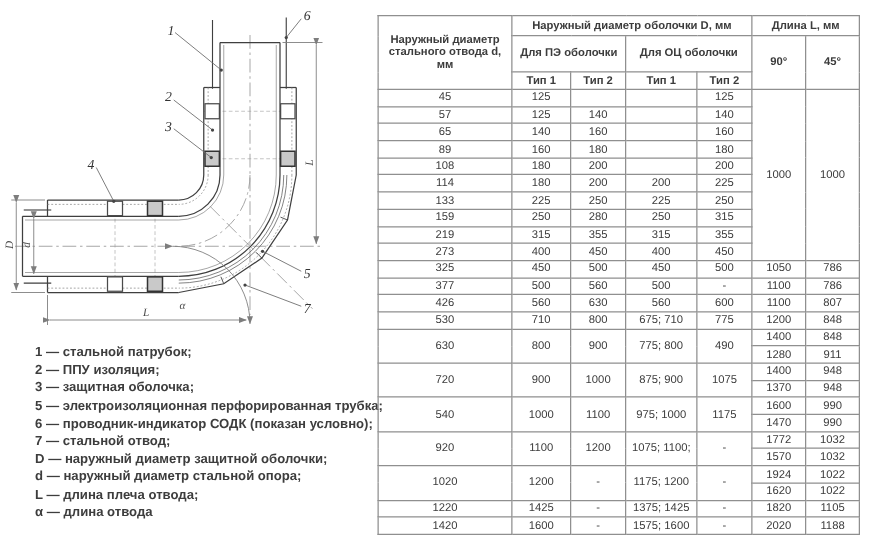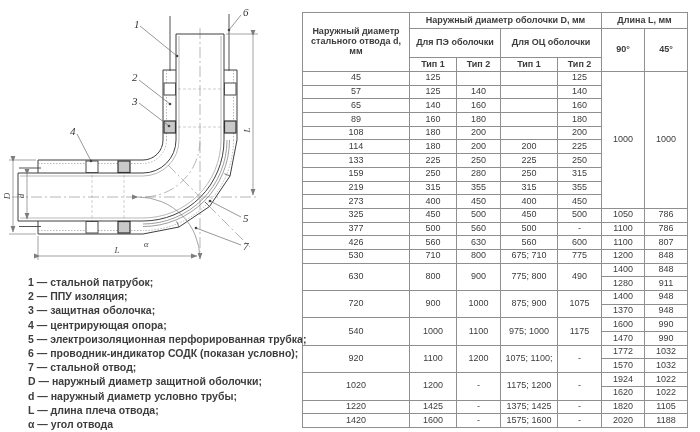--- a/index.html
+++ b/index.html
@@ -162,28 +162,27 @@
         <text class="callout-num" x="243" y="16">6</text>
         <text class="callout-num" x="243" y="250">7</text>
       </g>
     </svg>
   </div>
 
   <div class="legend">
     <div>1 — стальной патрубок;</div>
     <div>2 — ППУ изоляция;</div>
     <div>3 — защитная оболочка;</div>
-    <div>4 — центрирующая опора;</div>
     <div>5 — электроизоляционная перфорированная трубка;</div>
     <div>6 — проводник-индикатор СОДК (показан условно);</div>
     <div>7 — стальной отвод;</div>
     <div>D — наружный диаметр защитной оболочки;</div>
-    <div>d — наружный диаметр условно трубы;</div>
+    <div>d — наружный диаметр стальной опора;</div>
     <div>L — длина плеча отвода;</div>
-    <div>α — угол отвода</div>
+    <div>α — длина отвода</div>
   </div>
 
   <div class="table-wrap">
     <table class="spec">
       <colgroup>
         <col style="width:107px">
           <col style="width:47px">
           <col style="width:44px">
         <col style="width:57px">
           <col style="width:44px">

